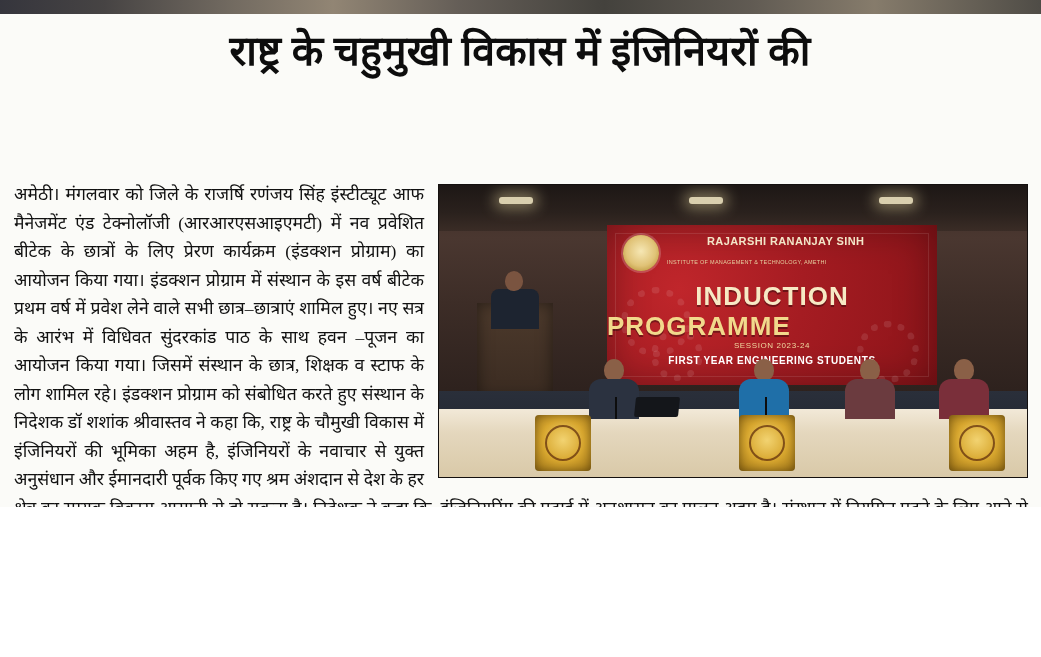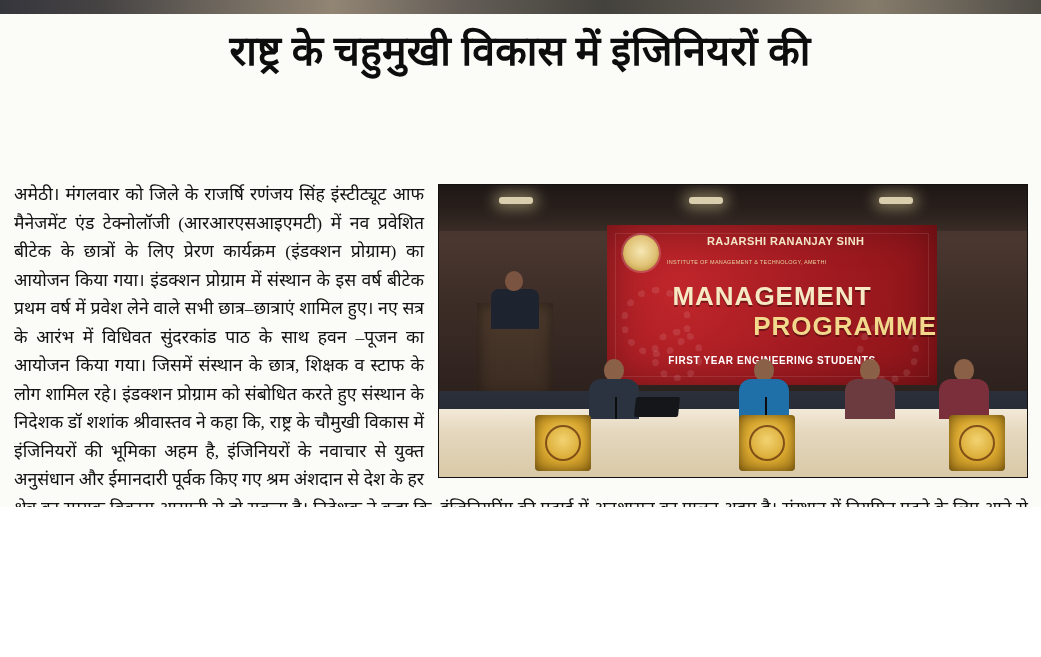--- a/index.html
+++ b/index.html
@@ -95,21 +95,21 @@
     background: radial-gradient(circle at 50% 45%, #f6e7b4 0%, #e0c276 55%, #a8801f 100%);
     box-shadow:0 0 0 2px rgba(255,255,255,.2);
   }
   .ph-bl-induction {
     position:absolute; left:0; right:0; top:56px; text-align:center;
     color:#f7e9c4; font-family:"Liberation Sans", sans-serif;
     font-weight:bold; font-size:26px; letter-spacing:1px;
     text-shadow:0 2px 0 rgba(0,0,0,.35);
   }
   .ph-bl-programme {
-    position:absolute; left:0; right:0; top:86px; text-align:right;
+    position:absolute; left:0; right:0; top:86px; text-align:left;
     color:#f2d98c; font-family:"Liberation Sans", sans-serif;
     font-weight:bold; font-size:26px; letter-spacing:1px;
     text-shadow:0 2px 0 rgba(0,0,0,.35);
   }
   .ph-bl-small1 {
     position:absolute; left:0; right:0; top:116px; text-align:center;
     color:#f0d9a0; font-size:8px; letter-spacing:.6px;
   }
   .ph-bl-small2 {
     position:absolute; left:0; right:0; top:130px; text-align:center;
@@ -192,22 +192,23 @@
       <div class="ph-light" style="left:250px;"></div>
       <div class="ph-light" style="left:440px;"></div>
 
       <div class="ph-banner">
         <div class="ph-gear" style="left:14px; top:62px; width:56px; height:56px;"></div>
         <div class="ph-gear" style="left:44px; top:104px; width:38px; height:38px;"></div>
         <div class="ph-gear" style="right:18px; top:96px; width:48px; height:48px;"></div>
         <div class="ph-bl-logo"></div>
         <div class="ph-bl-head">RAJARSHI RANANJAY SINH</div>
         <div class="ph-bl-sub">INSTITUTE OF MANAGEMENT &amp; TECHNOLOGY, AMETHI</div>
-        <div class="ph-bl-induction">MANAGEMENT</div>
+        <div class="ph-bl-induction">INDUCTION</div>
         <div class="ph-bl-programme">PROGRAMME</div>
+        <div class="ph-bl-small1">SESSION 2023-24</div>
         <div class="ph-bl-small2">FIRST YEAR ENGINEERING STUDENTS</div>
       </div>
 
       <div class="ph-podium"></div>
       <div class="ph-speaker-body"></div>
       <div class="ph-speaker-head"></div>
 
       <div class="ph-table">
         <div class="ph-table-cloth"></div>
       </div>

